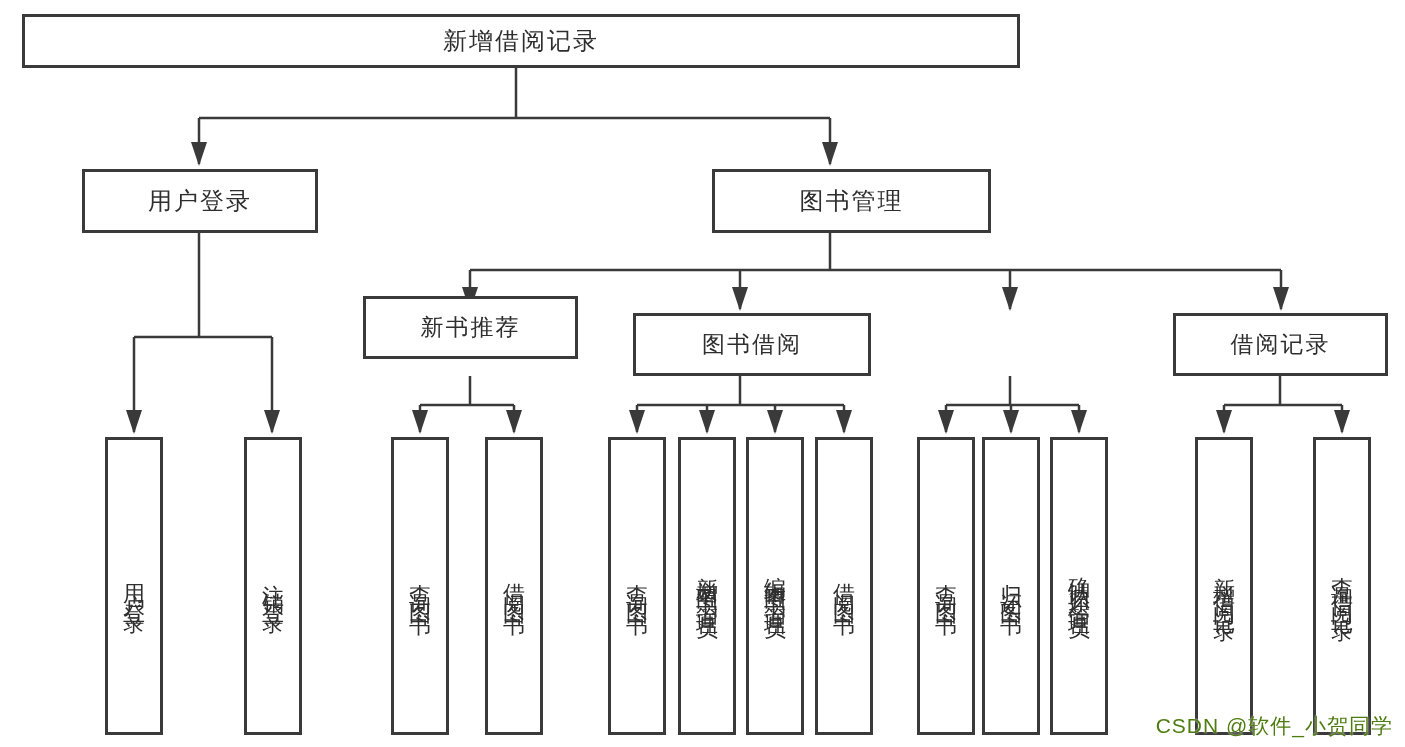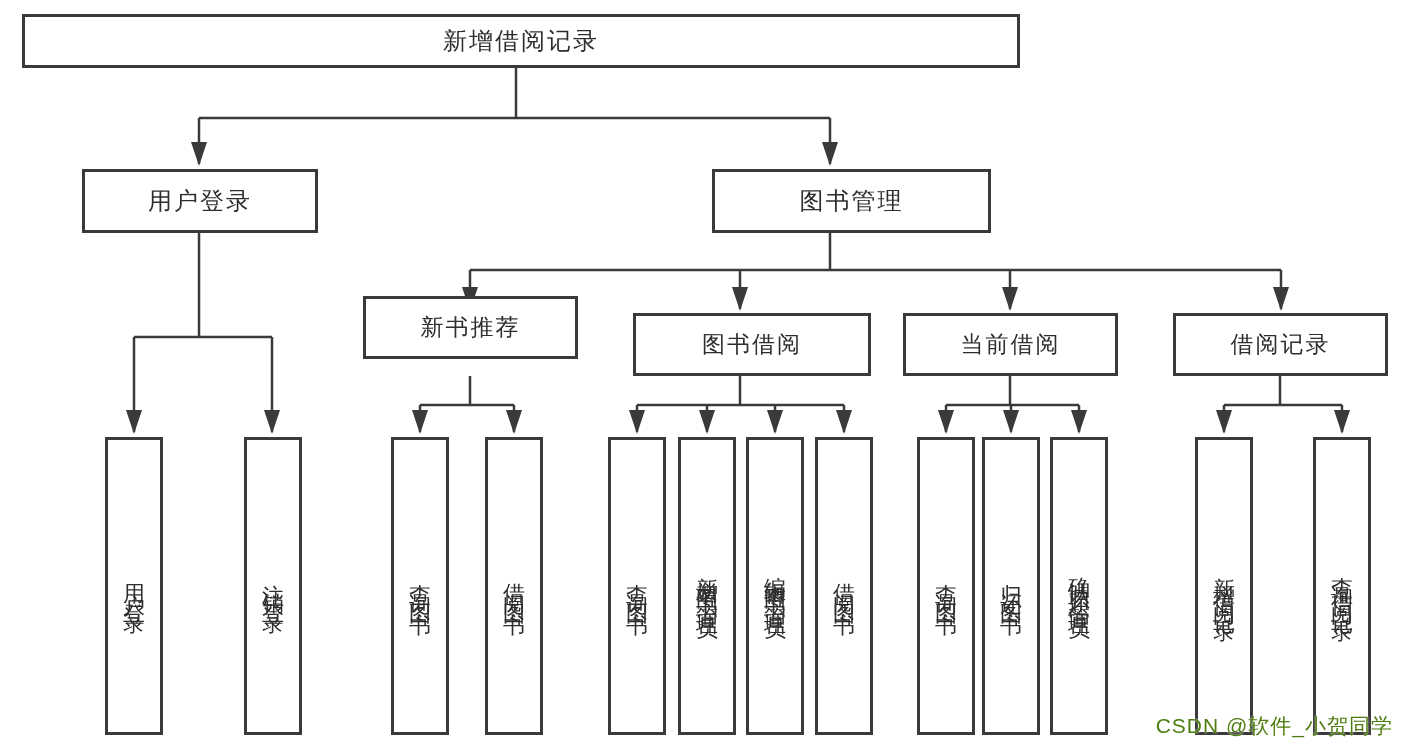--- a/index.html
+++ b/index.html
@@ -120,23 +120,20 @@
   <div class="box hbox" id="n-mgmt">
     <span>图书管理</span>
   </div>
 
   <div class="box hbox l3" id="n-newbook">
     <span>新书推荐</span>
   </div>
   <div class="box hbox l3" id="n-borrow">
     <span>图书借阅</span>
   </div>
-  <div class="box hbox l3" id="n-current">
-    <span>当前借阅</span>
-  </div>
   <div class="box hbox l3" id="n-records">
     <span>借阅记录</span>
   </div>
 
   <div class="box vbox leaf" id="lf-0">
     <span>用户登录</span>
   </div>
   <div class="box vbox leaf" id="lf-1">
     <span>注销登录</span>
   </div>

